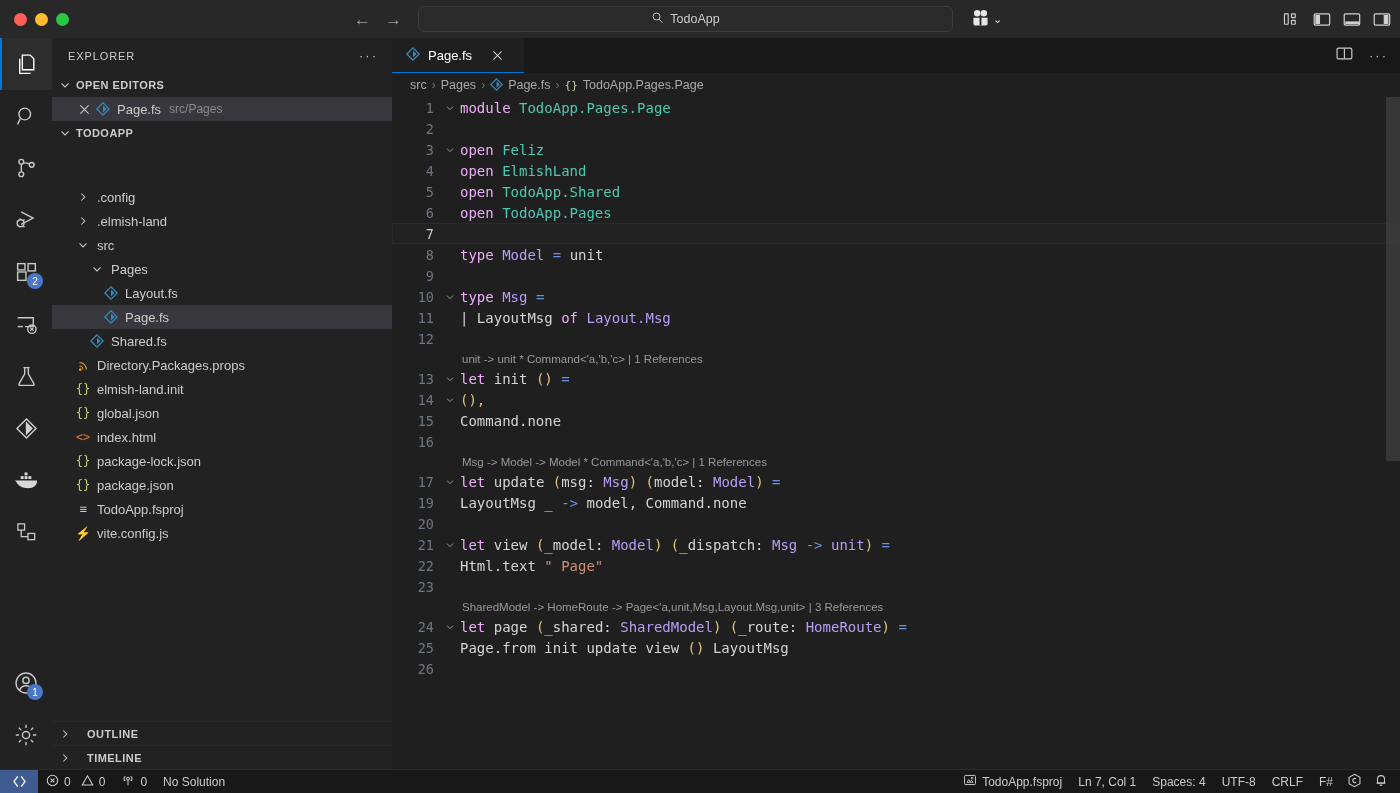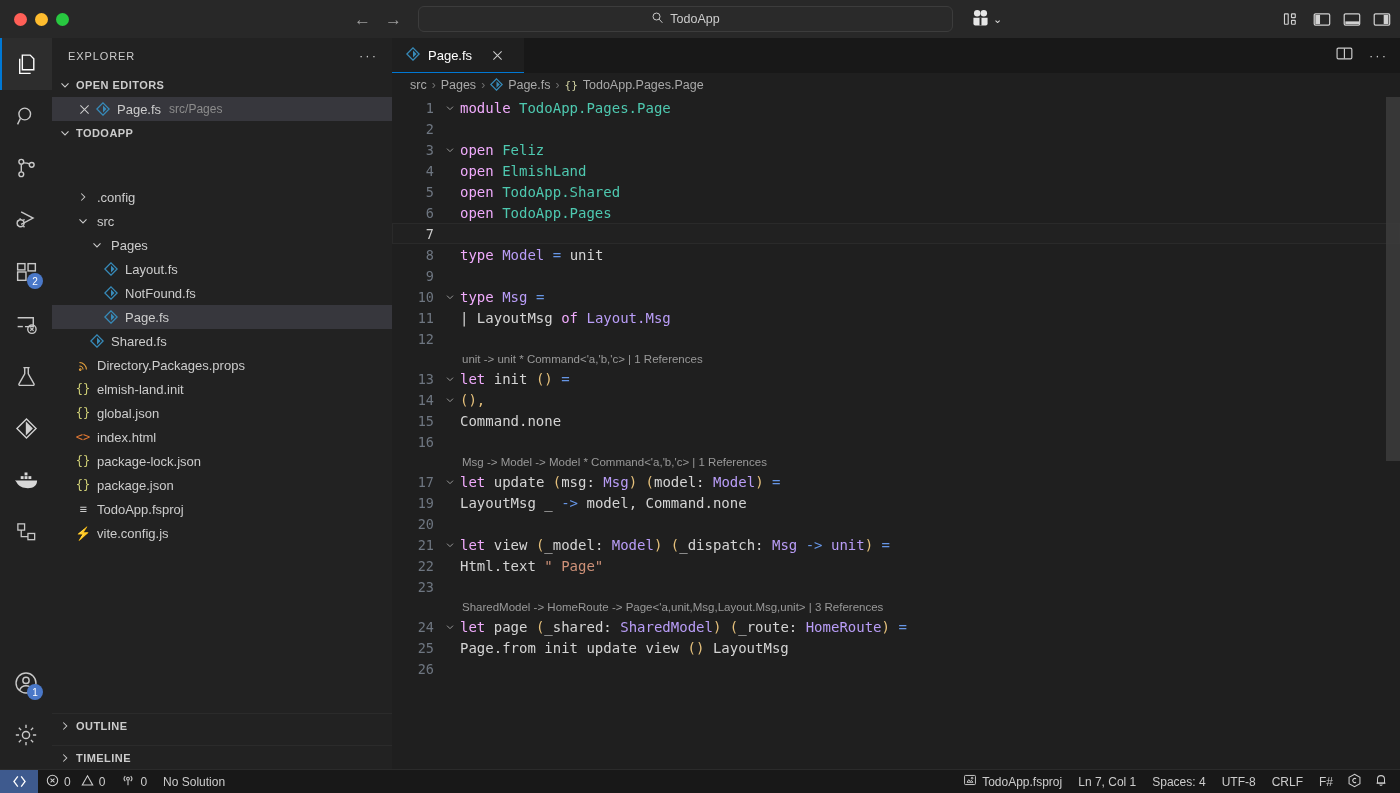--- a/index.html
+++ b/index.html
@@ -80,23 +80,23 @@
     height: 24px; display: flex; align-items: center; color: #cccccc; font-size: 13px;
     white-space: nowrap; position: relative;
   }
   .row.selected { background: #37373d; }
   .row .ficon { width: 18px; display: flex; align-items: center; justify-content: center; flex: none; margin-right: 5px; }
   .row .xclose { width: 20px; display: flex; align-items: center; justify-content: center; color: #cccccc; font-size: 13px; flex: none; }
   .row .desc { color: #8c8c8c; font-size: 12px; margin-left: 8px; }
 
   .sb-spacer { flex: 1; }
   .sb-bottom-sec {
-    height: 24px; display: flex; align-items: center; gap: 3px;
+    height: 24px; display: flex; align-items: center; gap: 14px;
     color: #cccccc; font-size: 11px; font-weight: bold; letter-spacing: .45px;
-    padding-left: 5px; border-top: 1px solid #2b2b2b; margin-top: 8px;
+    padding-left: 5px; border-top: 1px solid #2b2b2b;
   }
 
   
   .editor { flex: 1; display: flex; flex-direction: column; background: #1f1f1f; min-width: 0; position: relative; }
   .tabsbar { height: 35px; background: #181818; display: flex; align-items: stretch; position: relative; }
   .tab {
     display: flex; align-items: center; gap: 8px; padding: 0 12px 0 14px;
     background: #1f1f1f; color: #ffffff; font-size: 13px; position: relative; min-width: 132px;
   }
   .tab::after { content:""; position:absolute; left:0; right:0; bottom:0; height:1px; background:#0078d4; }
@@ -392,20 +392,28 @@
             <span class="ficon">
               <svg width="14" height="14" viewBox="0 0 16 16" fill="none" stroke="#cccccc" stroke-width="1.2">
                 <path d="M6 4 10 8 6 12"></path>
               </svg>
             </span>
             <span>.config</span>
           </div>
           <div class="row" style="padding-left: 22px;">
             <span class="ficon">
               <svg width="14" height="14" viewBox="0 0 16 16" fill="none" stroke="#cccccc" stroke-width="1.2">
+                <path d="M6 4 10 8 6 12"></path>
+              </svg>
+            </span>
+            <span>.elmish-land</span>
+          </div>
+          <div class="row" style="padding-left: 22px;">
+            <span class="ficon">
+              <svg width="14" height="14" viewBox="0 0 16 16" fill="none" stroke="#cccccc" stroke-width="1.2">
                 <path d="M4 6.2 8 10.2 12 6.2"></path>
               </svg>
             </span>
             <span>src</span>
           </div>
           <div class="row" style="padding-left: 36px;">
             <span class="ficon">
               <svg width="14" height="14" viewBox="0 0 16 16" fill="none" stroke="#cccccc" stroke-width="1.2">
                 <path d="M4 6.2 8 10.2 12 6.2"></path>
               </svg>
@@ -413,29 +421,20 @@
             <span>Pages</span>
           </div>
           <div class="row" style="padding-left: 50px;">
             <span class="ficon">
               <svg width="14" height="14" viewBox="0 0 16 16">
                 <path d="M8 1 15 8 8 15 1 8z" fill="none" stroke="#378bba" stroke-width="1.5"></path>
                 <path d="M8 4 12 8 8 12z" fill="#378bba"></path>
               </svg>
             </span>
             <span>Layout.fs</span>
-          </div>
-          <div class="row" style="padding-left: 50px;">
-            <span class="ficon">
-              <svg width="14" height="14" viewBox="0 0 16 16">
-                <path d="M8 1 15 8 8 15 1 8z" fill="none" stroke="#378bba" stroke-width="1.5"></path>
-                <path d="M8 4 12 8 8 12z" fill="#378bba"></path>
-              </svg>
-            </span>
-            <span>NotFound.fs</span>
           </div>
           <div class="row selected" style="padding-left: 50px;">
             <span class="ficon">
               <svg width="14" height="14" viewBox="0 0 16 16">
                 <path d="M8 1 15 8 8 15 1 8z" fill="none" stroke="#378bba" stroke-width="1.5"></path>
                 <path d="M8 4 12 8 8 12z" fill="#378bba"></path>
               </svg>
             </span>
             <span>Page.fs</span>
           </div>

